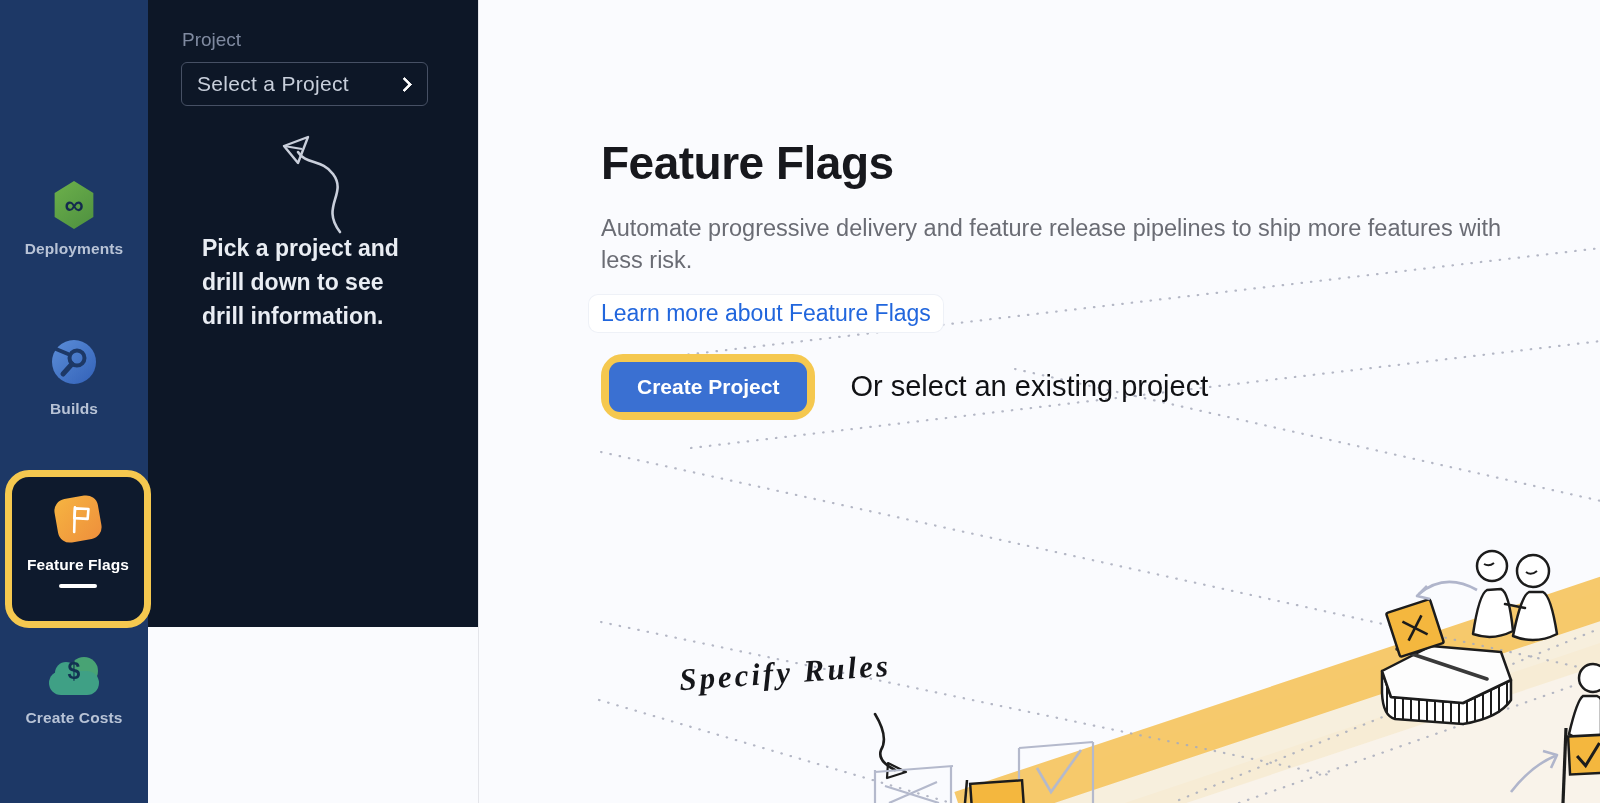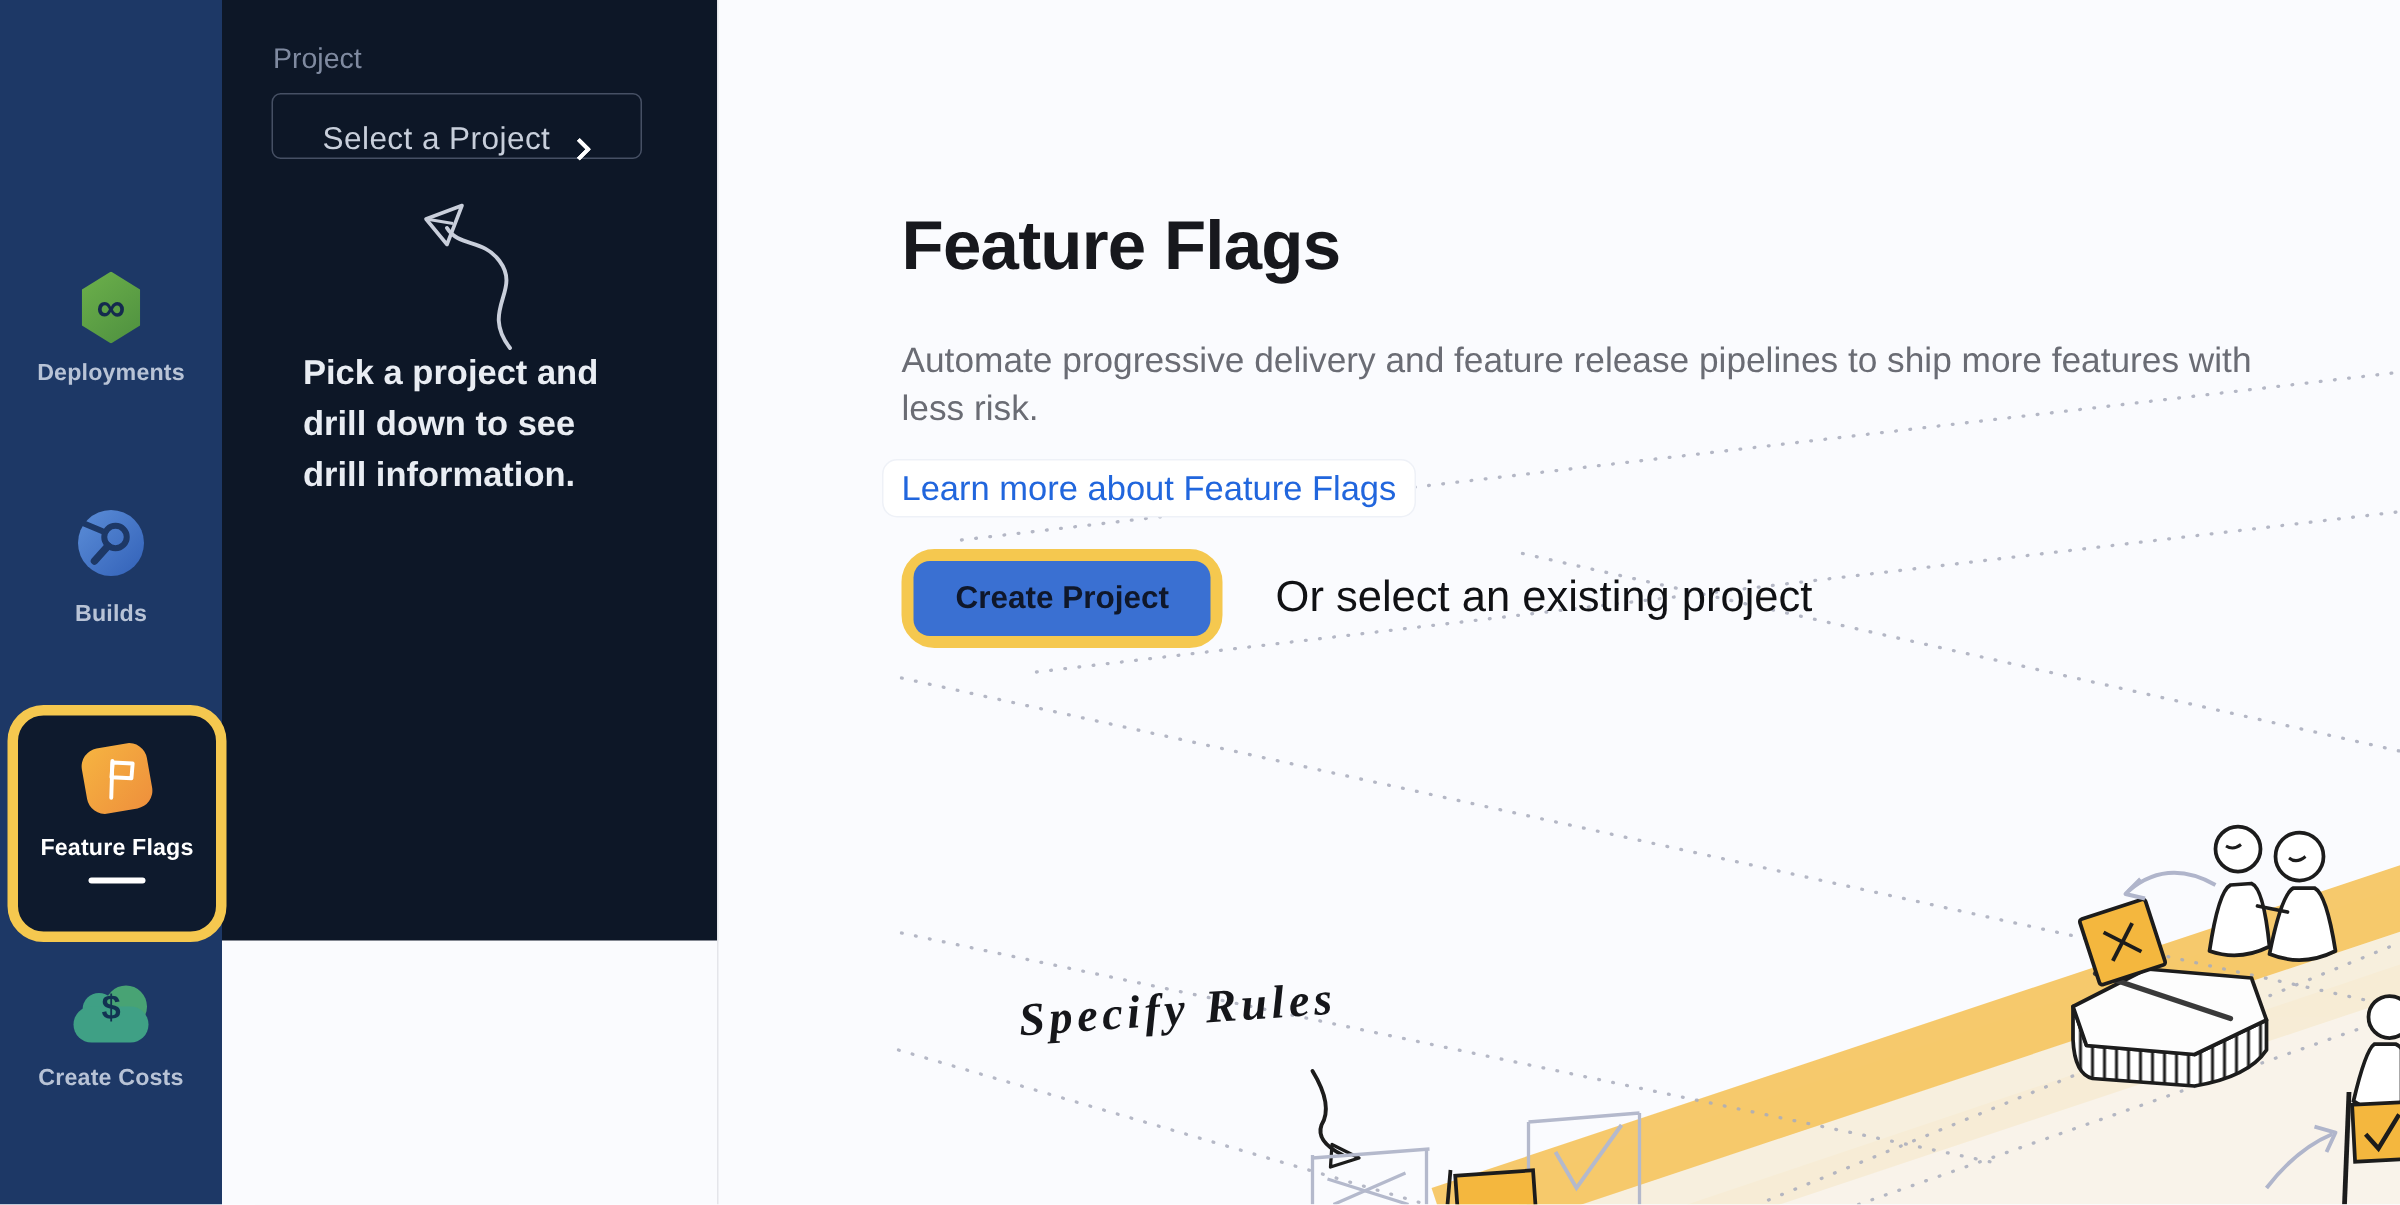--- a/index.html
+++ b/index.html
@@ -34,45 +34,45 @@
   
   .active-ring { position:absolute; left:5px; top:470px; width:146px; height:158px; border:7px solid #f5c84f;
                  border-radius:24px; background:#0e1a2d; text-align:center; cursor:pointer; z-index:4; }
   .active-ring .rail-label { color:#ffffff; font-weight:700; }
   .ff-underline { width:38px; height:4px; background:#ffffff; border-radius:2px; margin:10px auto 0; }
 
   
   .panel { position:absolute; left:148px; top:0; width:330px; height:627px; background:#0d1727; z-index:2; }
   .panel-label { position:absolute; left:34px; top:29px; font-size:19px; color:#7f8aa0; }
   .project-select { position:absolute; left:33px; top:62px; width:247px; height:44px; border:1px solid #465064;
-                    border-radius:6px; display:flex; align-items:flex-end; justify-content:space-between;
-                    padding:0 33px; cursor:pointer; }
+                    border-radius:6px; display:flex; align-items:center; justify-content:space-between;
+                    padding:0 15px; cursor:pointer; }
   .project-select-value { font-size:21px; color:#c8cfdb; letter-spacing:.3px; }
   .chevron { width:11px; height:11px; border-right:3.5px solid #ffffff; border-bottom:3.5px solid #ffffff;
              transform:rotate(-45deg); border-radius:1px; margin-right:2px; }
   .panel-hint { position:absolute; left:54px; top:231px; width:215px; font-size:23px; line-height:34px;
                 font-weight:600; color:#e9edf3; }
   .panel-sketch { position:absolute; left:0; top:0; }
 
   
   .main { position:absolute; left:478px; top:0; width:1122px; height:803px; background:#fafbfe;
           border-left:1px solid #e4e5ea; }
   .illus { position:absolute; inset:0; z-index:0; }
   .caption { position:absolute; left:200px; top:655px; z-index:0; font-family:"Liberation Serif", serif;
              font-style:italic; font-size:31px; font-weight:600; letter-spacing:3px; color:#15161a;
              transform:rotate(-4deg); }
   .content { position:relative; z-index:1; padding:136px 0 0 122px; }
   h1.page-title { font-size:46px; font-weight:700; color:#17181d; letter-spacing:-.5px; }
-  .page-desc { margin-top:34px; max-width:948px; font-size:23.5px; line-height:1.38; color:#6a6c74; }
+  .page-desc { margin-top:22px; max-width:948px; font-size:23.5px; line-height:1.38; color:#6a6c74; }
   .learn-link { display:inline-block; margin:18px 0 0 -12px; padding:5px 12px; border-radius:9px;
                 background:#ffffff; box-shadow:0 0 0 1px #eef1f7; font-size:23px; color:#2166dd;
                 text-decoration:none; cursor:pointer; }
   .cta-row { display:flex; align-items:center; gap:35px; margin-top:22px; }
   .btn-ring { display:inline-flex; border:8px solid #f5c84f; border-radius:22px; background:#f5c84f; }
-  .create-btn { border:none; background:#3a70d2; color:#0f172a; font-family:"Liberation Sans",sans-serif;
+  .create-btn { border:none; background:#3a70d2; color:#ffffff; font-family:"Liberation Sans",sans-serif;
                 font-size:21px; font-weight:700; padding:13px 28px; border-radius:11px; cursor:pointer; }
   .or-text { font-size:29px; color:#101114; }
 </style>
 </head>
 <body>
 
 <div class="app">
 
   <nav class="rail">
 

